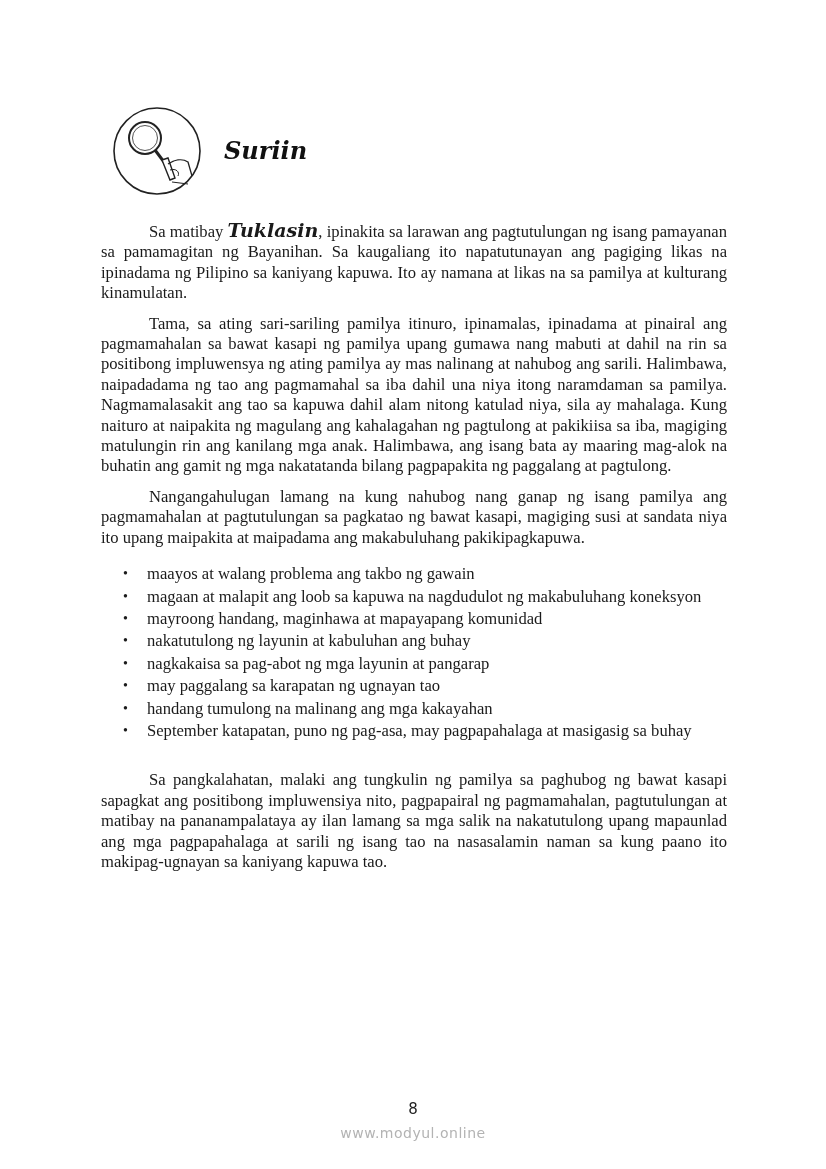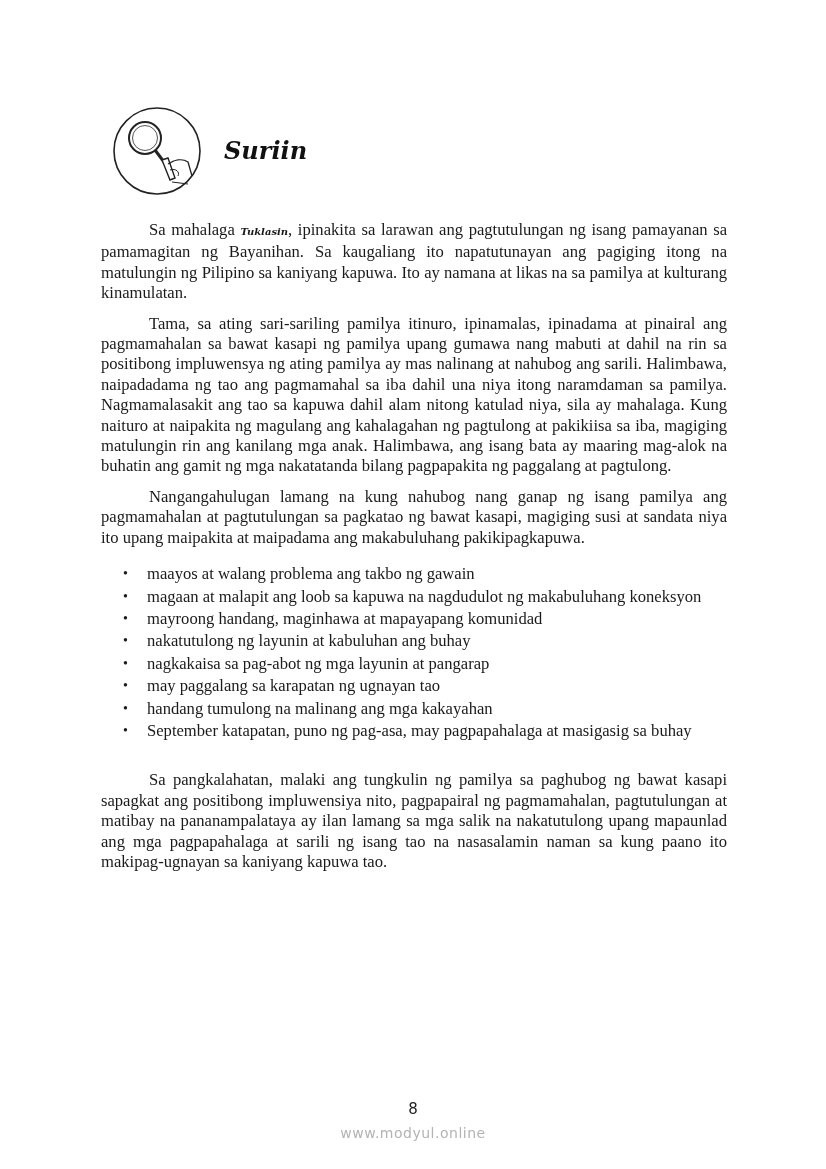--- a/index.html
+++ b/index.html
@@ -5,21 +5,21 @@
     html, body { margin: 0; padding: 0; background: #ffffff; }
     body { width: 826px; height: 1169px; position: relative; overflow: hidden;
            font-family: "DejaVu Serif", "Liberation Serif", serif; color: #1a1a1a; }
     .header { position: absolute; left: 112px; top: 106px; height: 92px; width: 400px; }
     .icon-circle { position: absolute; left: 0; top: 0; width: 90px; height: 90px; }
     .title { position: absolute; left: 112px; top: 30px; font-family: "DejaVu Serif", serif;
              font-weight: bold; font-style: italic; font-size: 24px; color: #111; text-align: right; }
     .content { position: absolute; left: 101px; top: 220px; width: 626px;
                font-family: "Liberation Serif", "DejaVu Serif", serif; font-size: 16.6px; line-height: 20.4px; }
     .para { margin: 0 0 10px 0; text-align: justify; text-indent: 48px; }
-    .para b { font-style: italic; font-family: "DejaVu Serif", serif; font-size: 10px; }
+    .para b { font-style: italic; font-family: "DejaVu Serif", serif; font-size: 19px; }
     ul.bullets { list-style: none; padding: 0; margin: 16px 0 0 0; }
     ul.bullets li { position: relative; padding-left: 24px; margin: 3px 0 -1px 22px; text-align: justify; }
     ul.bullets li::before { content: "\2022"; position: absolute; left: 0; top: 0; font-size: 14px; }
     .spacer { height: 30px; }
     .page-number { position: absolute; left: 0; width: 826px; top: 1100px; text-align: center;
                    font-family: "DejaVu Sans", sans-serif; font-size: 15px; color: #222; }
     .watermark { position: absolute; left: 0; width: 826px; top: 1125px; text-align: center;
                  font-family: "DejaVu Sans", sans-serif; font-size: 14px; color: #b3b3b3; letter-spacing: 0.5px; }
   </style>
 </head>
@@ -33,21 +33,21 @@
     <path d="M43 44 L52 56" stroke="#222" stroke-width="3" fill="none"></path>
     <path d="M50 54 L58 74 L63 72 L56 52 Z" fill="#fff" stroke="#222" stroke-width="1.4"></path>
     <path d="M56 58 C62 54 70 52 76 56 L80 70" fill="none" stroke="#222" stroke-width="1.3"></path>
     <path d="M58 64 C64 62 68 66 66 70" fill="none" stroke="#222" stroke-width="1"></path>
     <path d="M60 76 L76 78" fill="none" stroke="#222" stroke-width="1"></path>
   </svg>
   <div class="title">Suriin</div>
 </div>
 
 <div class="content">
-  <p class="para"><span>Sa mahalaga </span><b>Tuklasin</b><span>, ipinakita sa larawan ang pagtutulungan ng isang pamayanan sa pamamagitan ng Bayanihan. Sa kaugaliang ito napatutunayan ang pagiging itong na matulungin ng Pilipino sa kaniyang kapuwa. Ito ay namana at likas na sa pamilya at kulturang kinamulatan.</span></p>
+  <p class="para"><span>Sa matibay </span><b>Tuklasin</b><span>, ipinakita sa larawan ang pagtutulungan ng isang pamayanan sa pamamagitan ng Bayanihan. Sa kaugaliang ito napatutunayan ang pagiging likas na ipinadama ng Pilipino sa kaniyang kapuwa. Ito ay namana at likas na sa pamilya at kulturang kinamulatan.</span></p>
   <p class="para">Tama, sa ating sari-sariling pamilya itinuro, ipinamalas, ipinadama at pinairal ang pagmamahalan sa bawat kasapi ng pamilya upang gumawa nang mabuti at dahil na rin sa positibong impluwensya ng ating pamilya ay mas nalinang at nahubog ang sarili. Halimbawa, naipadadama ng tao ang pagmamahal sa iba dahil una niya itong naramdaman sa pamilya. Nagmamalasakit ang tao sa kapuwa dahil alam nitong katulad niya, sila ay mahalaga. Kung naituro at naipakita ng magulang ang kahalagahan ng pagtulong at pakikiisa sa iba, magiging matulungin rin ang kanilang mga anak. Halimbawa, ang isang bata ay maaring mag-alok na buhatin ang gamit ng mga nakatatanda bilang pagpapakita ng paggalang at pagtulong.</p>
   <p class="para">Nangangahulugan lamang na kung nahubog nang ganap ng isang pamilya ang pagmamahalan at pagtutulungan sa pagkatao ng bawat kasapi, magiging susi at sandata niya ito upang maipakita at maipadama ang makabuluhang pakikipagkapuwa.</p>
   <ul class="bullets">
     <li>maayos at walang problema ang takbo ng gawain</li>
     <li>magaan at malapit ang loob sa kapuwa na nagdudulot ng makabuluhang koneksyon</li>
     <li>mayroong handang, maginhawa at mapayapang komunidad</li>
     <li>nakatutulong ng layunin at kabuluhan ang buhay</li>
     <li>nagkakaisa sa pag-abot ng mga layunin at pangarap</li>
     <li>may paggalang sa karapatan ng ugnayan tao</li>
     <li>handang tumulong na malinang ang mga kakayahan</li>

